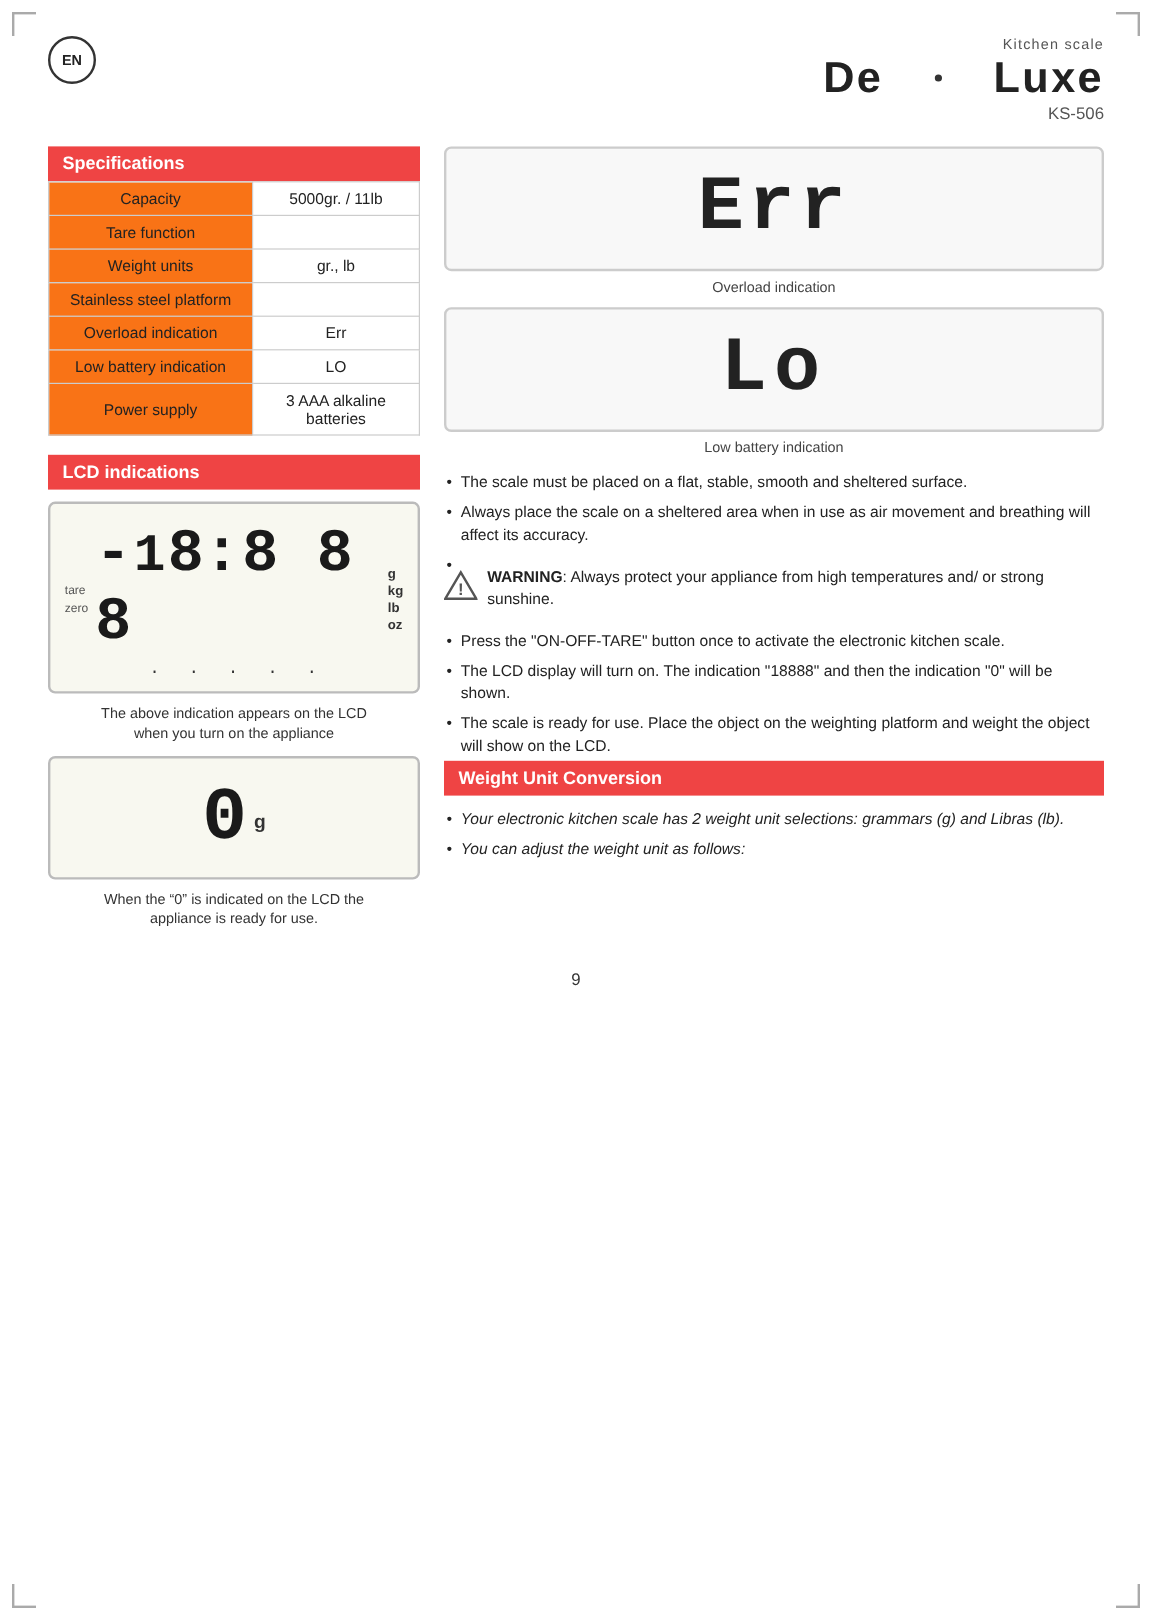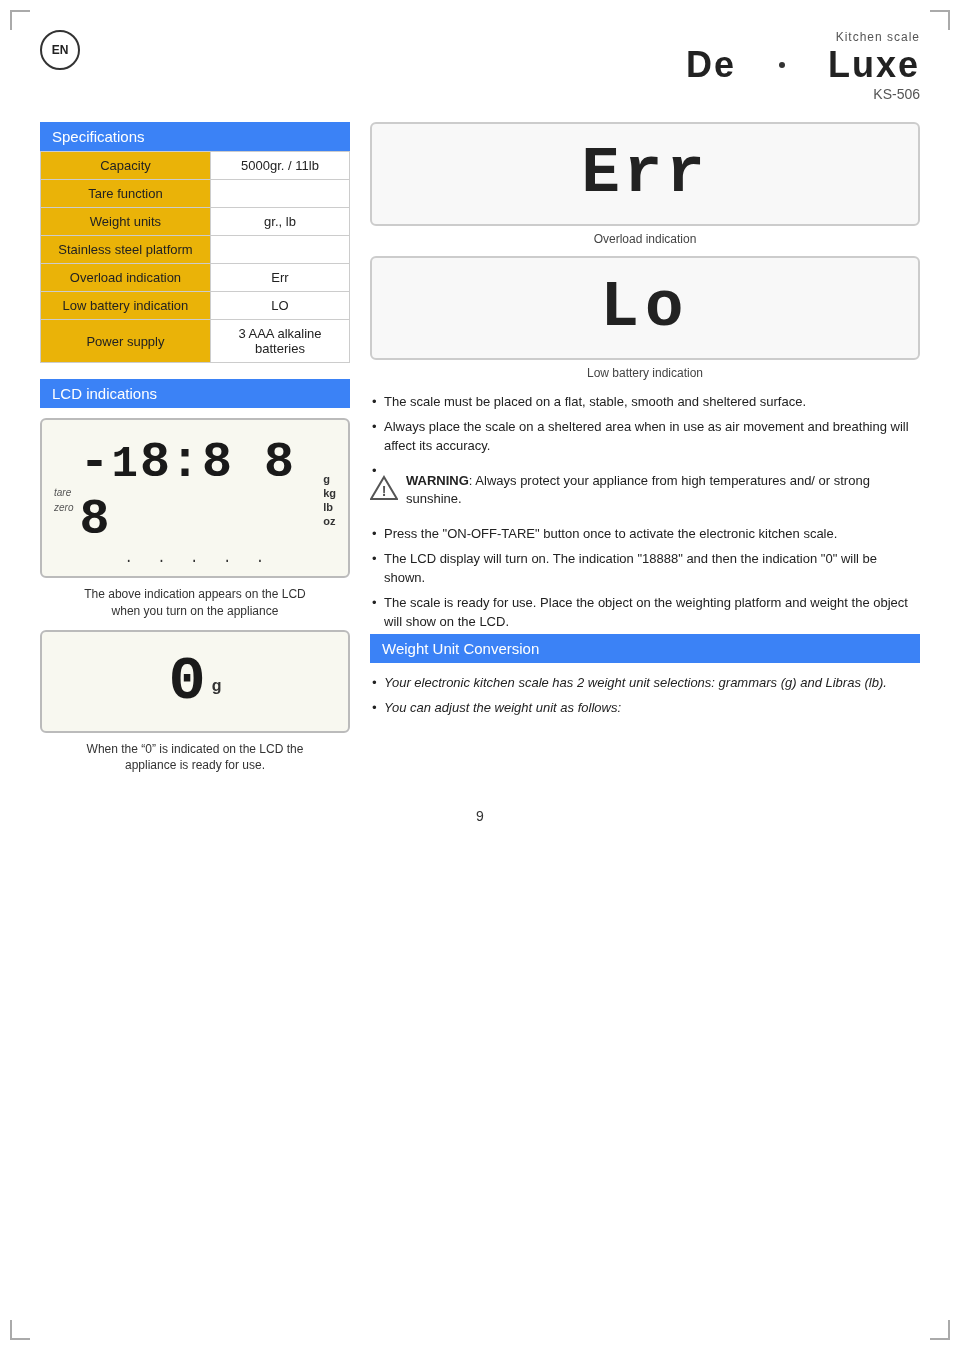--- a/index.html
+++ b/index.html
@@ -82,42 +82,42 @@
     .main-content {
       display: flex;
       gap: 20px;
       width: 100%;
     }
     .left-col { width: 310px; flex-shrink: 0; }
     .right-col { flex: 1; }
 
     
     .section-header {
-      background: #3b82f6;
+      background: #ef4444;
       color: #fff;
-      font-weight: normal;
+      font-weight: bold;
       font-size: 15px;
       padding: 6px 12px;
       margin-bottom: 0;
     }
 
     
     .specs-table {
       width: 100%;
       border-collapse: collapse;
       border: 1px solid #ccc;
     }
     .specs-table td {
       border: 1px solid #ccc;
       padding: 6px 10px;
       font-size: 13px;
       vertical-align: middle;
     }
     .specs-table td:first-child {
-      background: #eab308;
+      background: #f97316;
       width: 55%;
       text-align: center;
     }
     .specs-table td:last-child {
       text-align: center;
       width: 45%;
     }
 
     
     .lcd-section {
@@ -137,21 +137,20 @@
       min-height: 100px;
     }
 
     .lcd-labels-left {
       display: flex;
       flex-direction: column;
       gap: 4px;
       font-size: 10px;
       color: #555;
       margin-right: 6px;
-      font-style: italic;
     }
 
     .lcd-units-right {
       display: flex;
       flex-direction: column;
       gap: 2px;
       font-size: 11px;
       color: #333;
       margin-left: 6px;
       font-weight: bold;

